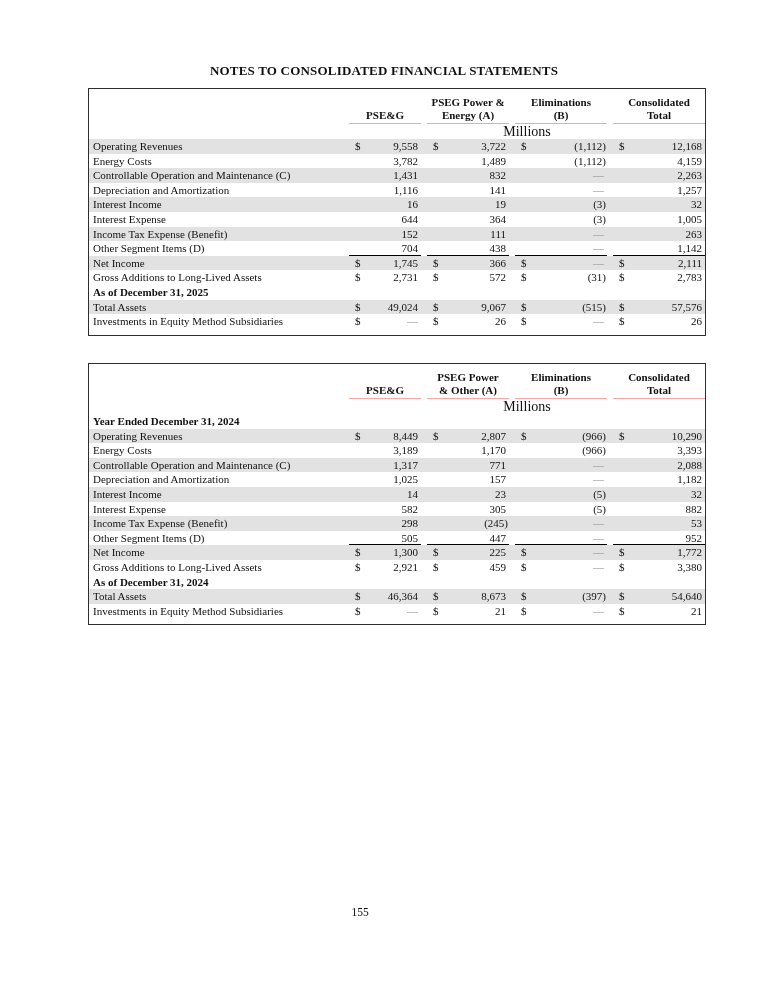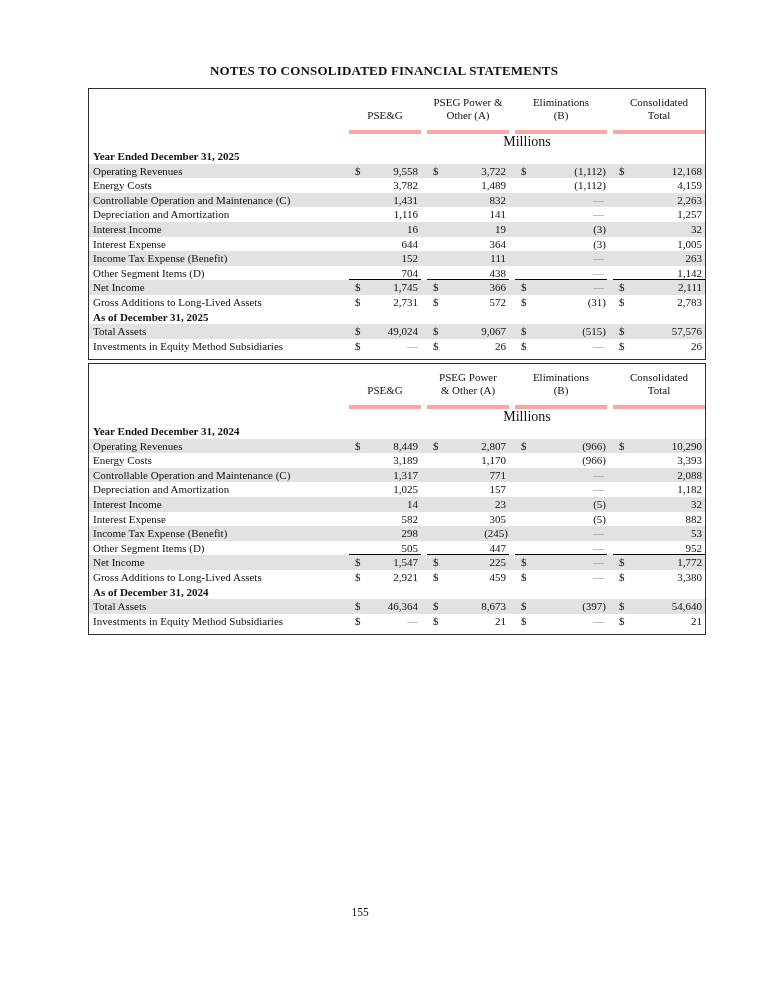--- a/index.html
+++ b/index.html
@@ -21,22 +21,22 @@
   .fin-table{
     position:absolute;left:88px;width:616px;
     border:1px solid var(--rule);background:#ffffff;box-sizing:content-box;
   }
   .fin-table.t0{top:88px;}
   .fin-table.t1{top:363px;}
   .cols{display:flex;padding-top:7px;}
   .label-spacer{flex:1;}
   .col-head{display:flex;align-items:flex-end;box-sizing:border-box;}
   .col-head-inner{
-    width:100%;text-align:center;border-bottom:4px solid #fca5a5;
-    font-weight:normal;font-size:11px;padding-bottom:8px;
+    width:100%;text-align:center;border-bottom:1px solid #fca5a5;
+    font-weight:bold;font-size:11px;padding-bottom:1px;
   }
   .hline{line-height:13px;white-space:nowrap;}
   .millions-row{display:flex;height:15px;line-height:15px;font-size:14px;}
   .mill-area{width:356px;text-align:center;}
   .tbody{padding-bottom:6px;}
   .row{display:flex;height:14.6px;line-height:14.6px;font-size:11px;}
   .row.shaded{background:var(--shade);}
   .rowlabel{flex:1;padding-left:4px;white-space:nowrap;overflow:hidden;}
   .row.section .rowlabel{font-weight:bold;}
   .cell{
@@ -68,44 +68,41 @@
     <div class="cols">
       <div class="label-spacer"></div>
     <div class="col-head c0">
           <div class="col-head-inner">
             <div class="hline">PSE&amp;G</div>
           </div>
         </div>
         <div class="col-head c1">
           <div class="col-head-inner">
             <div class="hline">PSEG Power &amp;</div>
-            <div class="hline">Other (A)</div>
+            <div class="hline">Energy (A)</div>
           </div>
         </div>
         <div class="col-head c2">
           <div class="col-head-inner">
             <div class="hline">Eliminations</div>
             <div class="hline">(B)</div>
           </div>
         </div>
         <div class="col-head c3">
           <div class="col-head-inner">
             <div class="hline">Consolidated</div>
             <div class="hline">Total</div>
           </div>
         </div>
       </div>
     <div class="millions-row">
       <div class="rowlabel"></div>
       <div class="mill-area">Millions</div>
     </div>
     <div class="tbody">
-        <div class="row section">
-          <div class="rowlabel">Year Ended December 31, 2025</div>
-        </div>
         <div class="row shaded">
           <div class="rowlabel">Operating Revenues</div>
           <div class="cell c0">
             <span class="dollar">$</span>
             <span class="val">9,558</span>
           </div>
           <div class="cell c1">
             <span class="dollar">$</span>
             <span class="val">3,722</span>
           </div>
@@ -517,21 +514,21 @@
           </div>
           <div class="cell c3">
             <span class="dollar"></span>
             <span class="val">952</span>
           </div>
         </div>
         <div class="row shaded">
           <div class="rowlabel">Net Income</div>
           <div class="cell c0">
             <span class="dollar">$</span>
-            <span class="val">1,547</span>
+            <span class="val">1,300</span>
           </div>
           <div class="cell c1">
             <span class="dollar">$</span>
             <span class="val">225</span>
           </div>
           <div class="cell c2">
             <span class="dollar">$</span>
             <span class="val dash">—</span>
           </div>
           <div class="cell c3">

